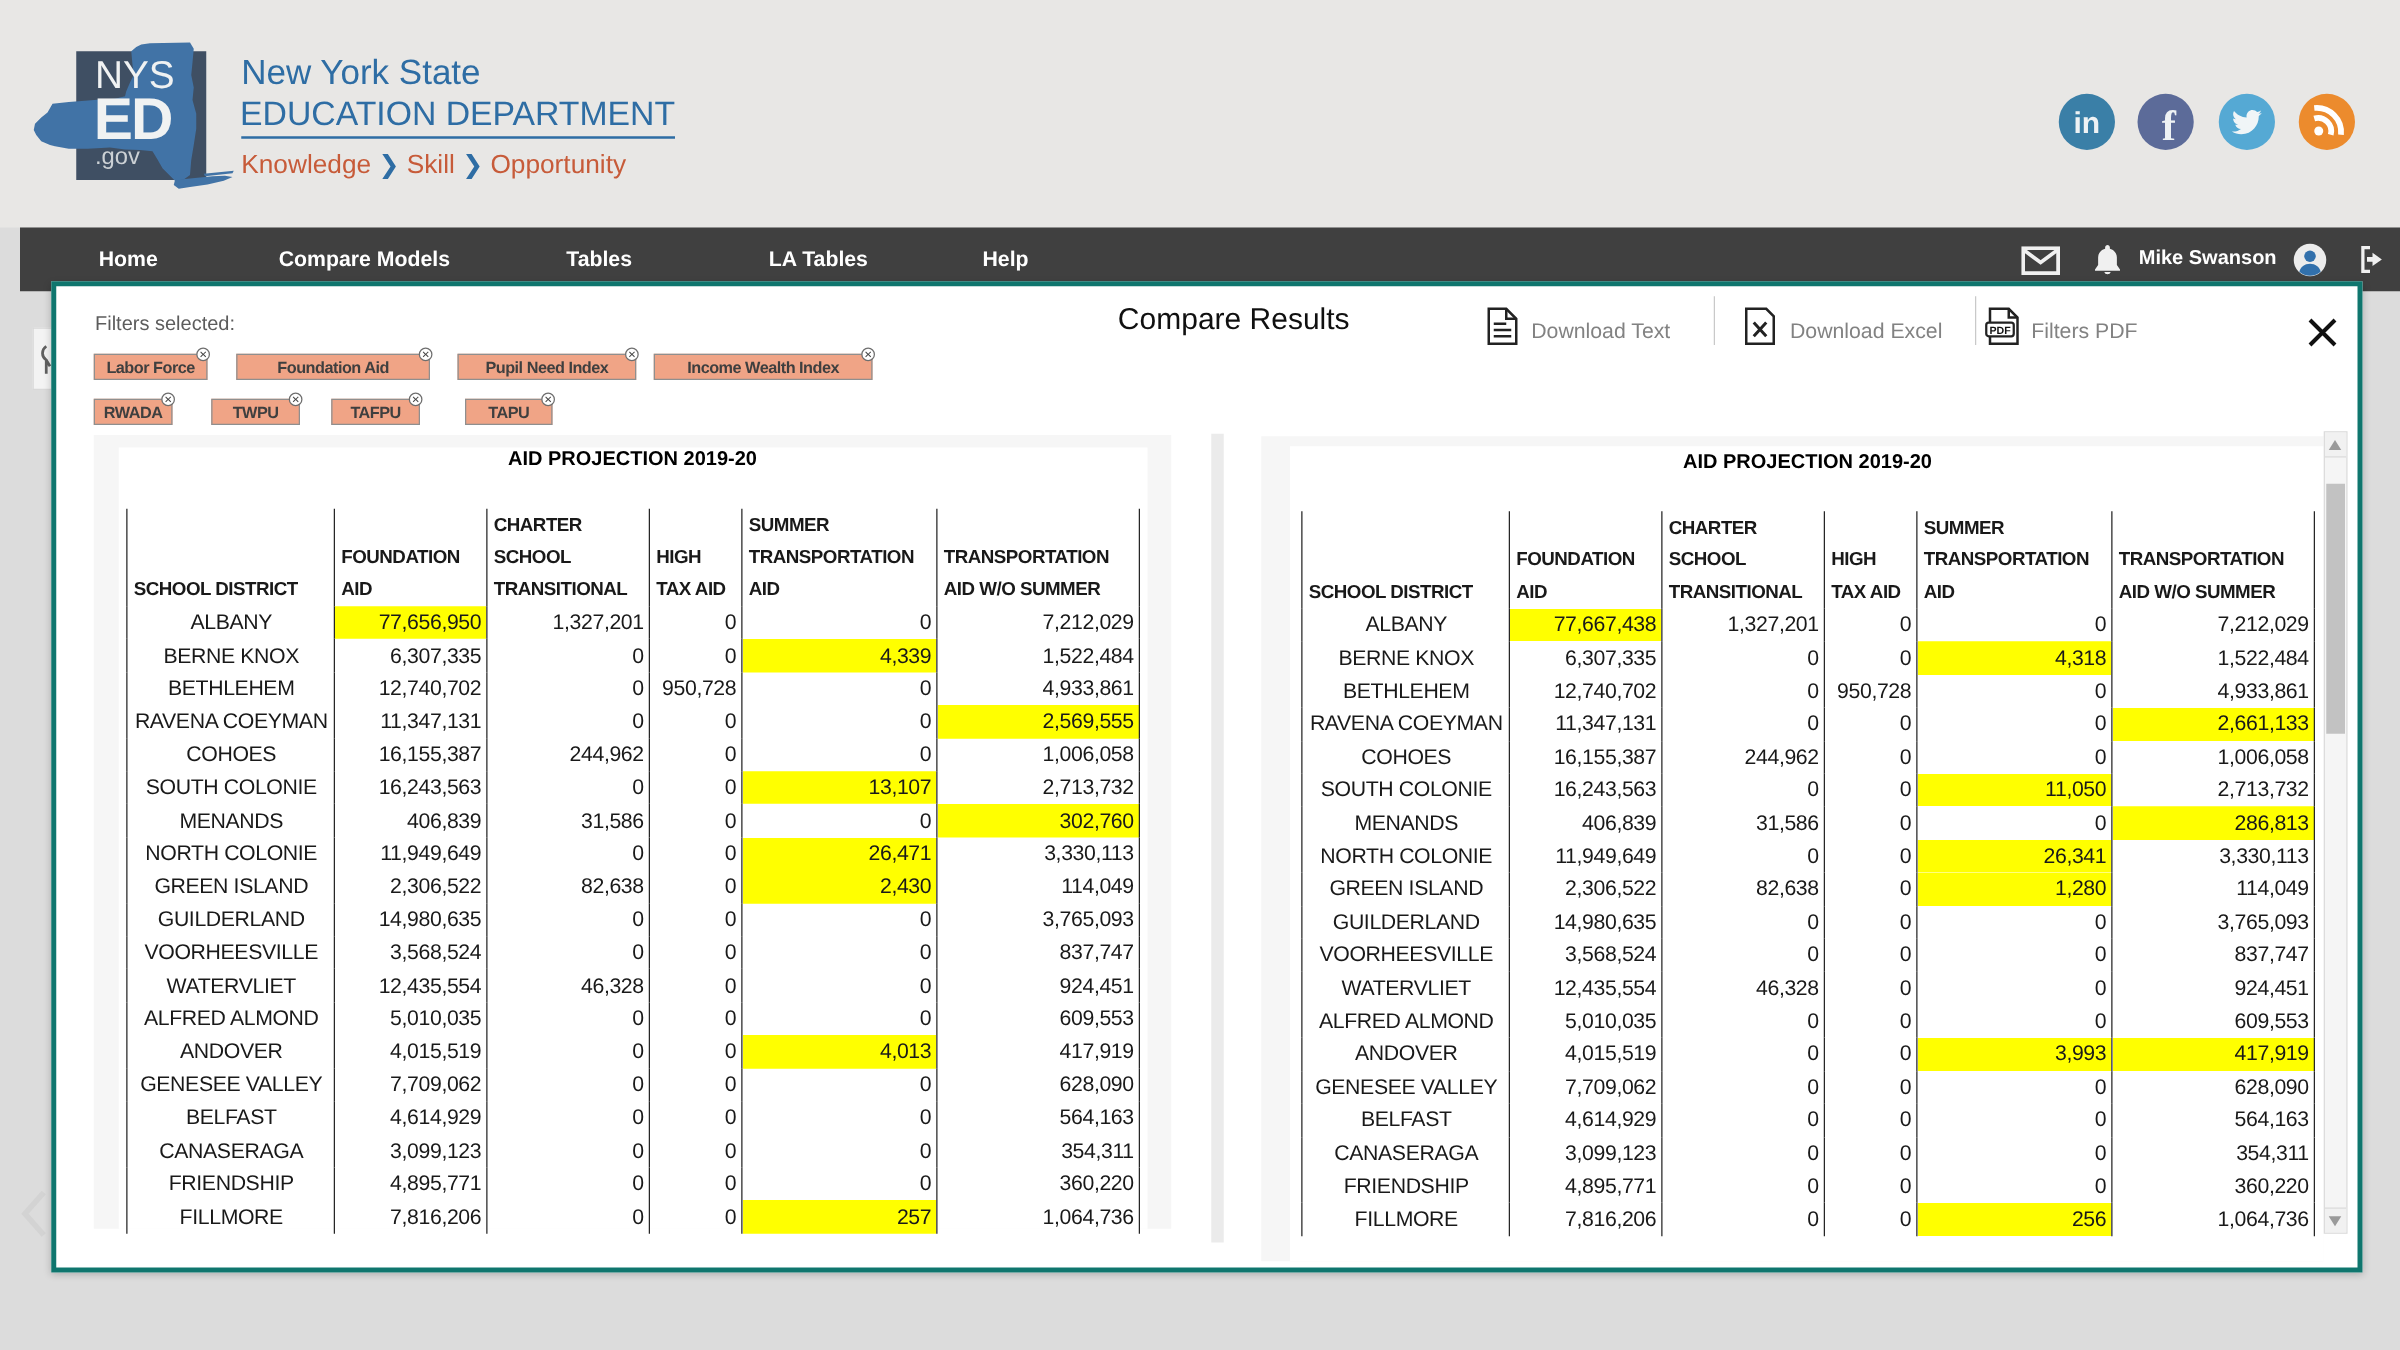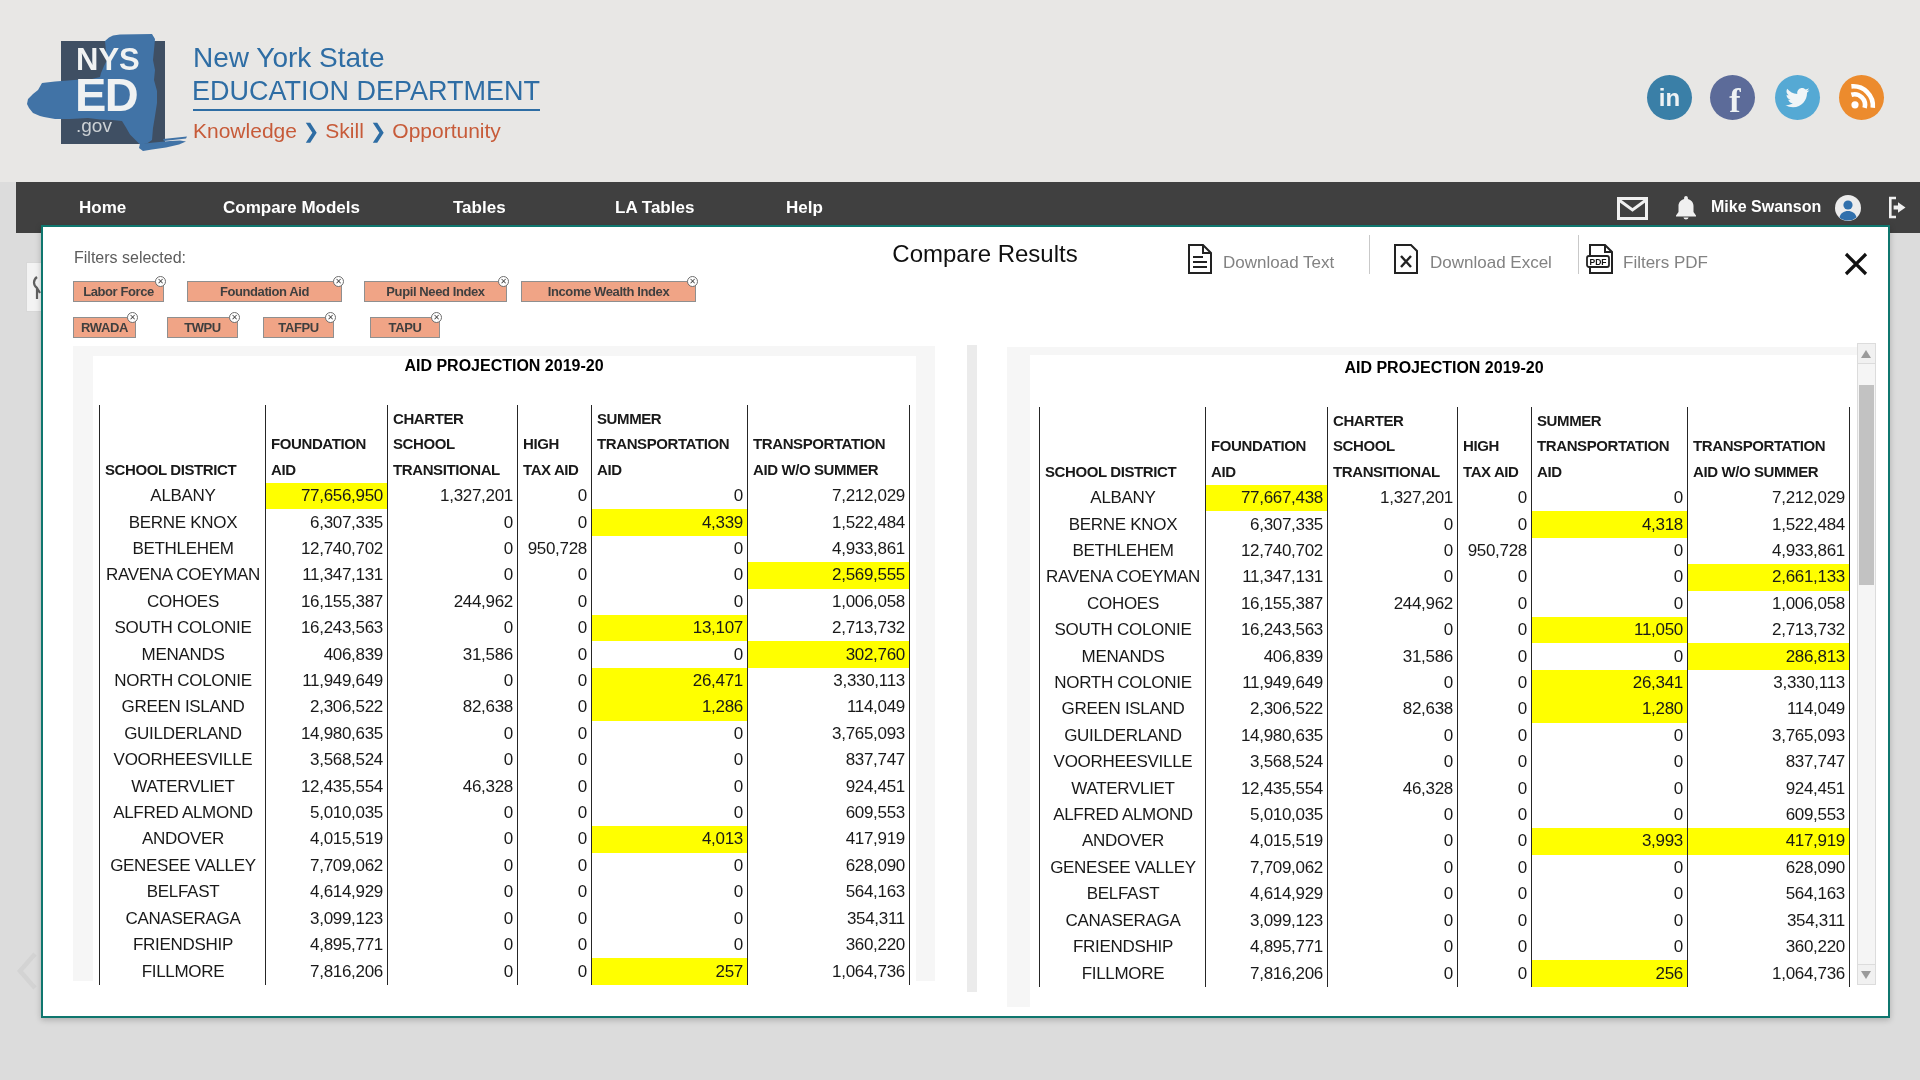--- a/index.html
+++ b/index.html
@@ -10,21 +10,21 @@
 #t-nys{position:absolute;left:193px;top:42px;font-size:28px;color:#2e6da4}
 #t-ed{position:absolute;left:192px;top:76px;font-size:27px;color:#2e6da4}
 #t-line{position:absolute;left:193px;top:109px;width:347px;height:2px;background:#2e6da4}
 #t-kso{position:absolute;left:193px;top:119px;font-size:21px;font-weight:normal;color:#c75b39}
 #t-kso .c{color:#2e6da4;font-size:20px}
 .soc{position:absolute;top:75px;width:45px;height:45px;border-radius:50%}
 
 #nav{position:absolute;left:16px;top:182px;width:1920px;height:51px;background:#404040}
 #nav .it{position:absolute;top:16px;font-size:17px;font-weight:bold;color:#fff}
 
-#modal{position:absolute;left:41px;top:225px;width:1849px;height:793px;background:#fff;border:2px solid #0f766e;box-shadow:0 2px 6px rgba(0,0,0,.22)}
+#modal{position:absolute;left:41px;top:225px;width:1849px;height:793px;background:#fff;border:4px solid #0f766e;box-shadow:0 2px 6px rgba(0,0,0,.22)}
 #filters-lbl{position:absolute;left:31px;top:22px;font-size:16px;color:#5c5c5c}
 .chip{position:absolute;height:21px;background:#f0a486;border:1px solid #8f8f8f;font-size:13px;letter-spacing:-0.4px;font-weight:bold;color:#3f3f3f;text-align:center;line-height:19px}
 .chip .x{position:absolute;right:-3px;top:-6px;width:11px;height:11px;letter-spacing:0;border-radius:50%;background:#fff;border:1px solid #6e6e6e;line-height:9px;font-size:8px;font-weight:normal;color:#444;text-align:center}
 #cr-title{position:absolute;left:757px;top:13px;width:370px;text-align:center;font-size:24px;font-weight:normal;color:#101010}
 .dlbtn{position:absolute;top:14px;height:44px;color:#828282;font-size:17px}
 .dlbtn span{position:absolute;left:38px;top:12px;white-space:nowrap}
 .dlsep{position:absolute;top:8px;width:1px;height:39px;background:#c9c9c9}
 #mclose{position:absolute;left:1800px;top:24px;width:26px;height:26px}
 
 #cardL{position:absolute;left:30px;top:119px;width:862px;height:635px;background:#f6f6f6}
@@ -52,21 +52,21 @@
 <div id="hdr">
 <div id="logo-sq"></div>
 
 <svg class="abs" style="left:24px;top:30px" width="168" height="130" viewBox="0 0 168 130">
 <path fill="#4173a6" d="M81 11 L85 7.5 L89 5.5 L96 4.5 L128 4 L131 9 L130 20 L129 30 L131 40 L130 50 L133 61 L133 73 L131 86 L129 98 L128 110 L123 113.5 L116 114.5 L112 110.5 L106 104.5 L102 97.5 L98 91 L88 90 L76 89.5 L64 88 L46 89 L31 89 L20 87 L16 86 L9 83 L5 78 L3 74 L4 69 L9 64 L14 60 L18 53 L31 51.5 L44 50.5 L56 49.5 L68 49 L76 47 L77 43 L80 36 L83 30 L82 22 Z"></path>
 <path fill="#4173a6" d="M116 114 L130 112.5 L146 111 L156 110.5 L162 111.5 L155 114.5 L142 117.5 L128 119.5 L119 121 L115 118 Z"></path>
 <path fill="#4173a6" d="M139 109 L163 106.5 L162 108.5 L140 111 Z"></path>
 </svg>
 
 <div class="abs" style="left:61px;top:41px;width:104px;height:103px">
-      <span style="position:absolute;left:15px;top:1px;font-size:31px;font-weight:bold;color:#f0f2f2">NYS</span>
+      <span style="position:absolute;left:15px;top:1px;font-size:31px;font-weight:normal;color:#f0f2f2">NYS</span>
       <span style="position:absolute;left:14px;top:26px;font-size:47px;font-weight:bold;color:#f0f2f2;letter-spacing:-1.5px">ED</span>
       <span style="position:absolute;left:15px;top:74px;font-size:19px;color:#ccd1d5">.gov</span>
     </div>
 <div id="t-nys">New York State</div>
 <div id="t-ed">EDUCATION DEPARTMENT</div>
 <div id="t-line"></div>
 <div id="t-kso">Knowledge <span class="c">❯</span> Skill <span class="c">❯</span> Opportunity</div>
 
 <div class="soc" style="left:1647px;background:#3a7fa7">
  <svg width="45" height="45" viewBox="0 0 45 45">
@@ -265,21 +265,21 @@
             <td>0</td>
             <td>0</td>
             <td class="y">26,471</td>
             <td>3,330,113</td>
           </tr>
 <tr>
             <td>GREEN ISLAND</td>
             <td>2,306,522</td>
             <td>82,638</td>
             <td>0</td>
-            <td class="y">1,286</td>
+            <td class="y">2,430</td>
             <td>114,049</td>
           </tr>
 <tr>
             <td>GUILDERLAND</td>
             <td>14,980,635</td>
             <td>0</td>
             <td>0</td>
             <td>0</td>
             <td>3,765,093</td>
           </tr>

